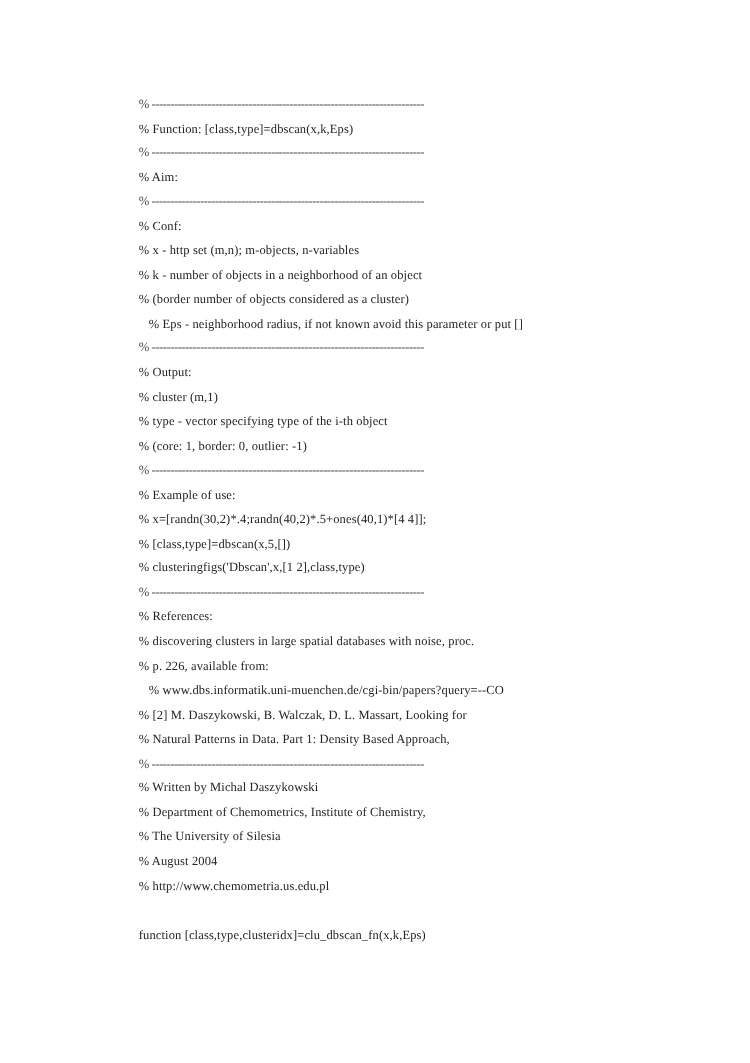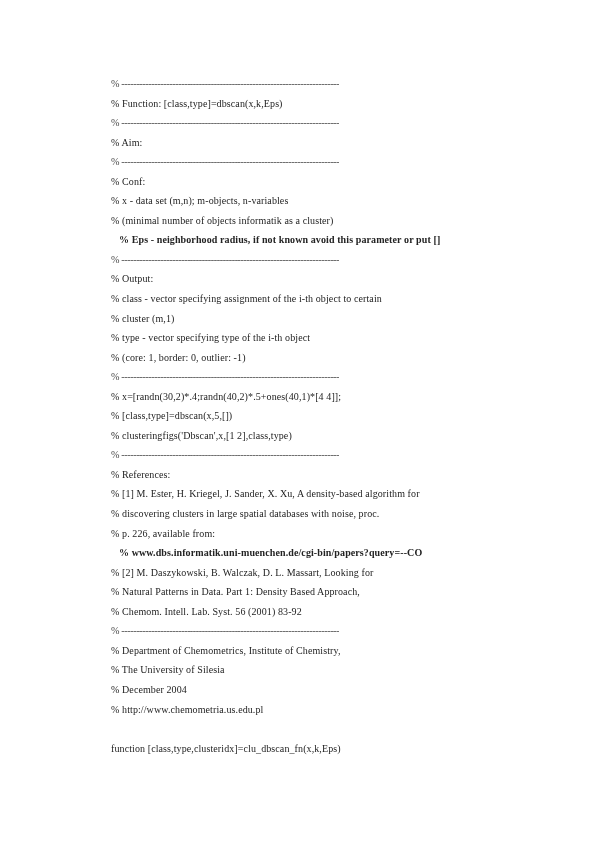--- a/index.html
+++ b/index.html
@@ -32,21 +32,20 @@
     font-family: "Liberation Serif", "DejaVu Serif", serif;
     font-size: 10px;
     line-height: 19.55px;
     height: 19.55px;
     white-space: pre;
     color: #232323;
     letter-spacing: 0.01em;
   }
   .code-line.indent {
     padding-left: 8px;
-    font-weight: bold;
   }
   .code-line.blank {
     color: transparent;
   }
   .code-line.rule {
     color: #4a4a4a;
     letter-spacing: -0.04em;
     font-size: 10.2px;
   }
 </style>
@@ -54,43 +53,43 @@
 <body>
 
 <div id="page">
   <div id="code-listing">
       <div class="code-line rule">% -------------------------------------------------------------------------</div>
       <div class="code-line">% Function: [class,type]=dbscan(x,k,Eps)</div>
       <div class="code-line rule">% -------------------------------------------------------------------------</div>
       <div class="code-line">% Aim:</div>
       <div class="code-line rule">% -------------------------------------------------------------------------</div>
       <div class="code-line">% Conf:</div>
-      <div class="code-line">% x - data set (m,n); m-objects, n-variables</div>
-      <div class="code-line">% (minimal number of objects informatik as a cluster)</div>
+      <div class="code-line">% x - http set (m,n); m-objects, n-variables</div>
+      <div class="code-line">% k - number of objects in a neighborhood of an object</div>
+      <div class="code-line">% (border number of objects considered as a cluster)</div>
       <div class="code-line indent">% Eps - neighborhood radius, if not known avoid this parameter or put []</div>
       <div class="code-line rule">% -------------------------------------------------------------------------</div>
       <div class="code-line">% Output:</div>
-      <div class="code-line">% class - vector specifying assignment of the i-th object to certain</div>
       <div class="code-line">% cluster (m,1)</div>
       <div class="code-line">% type - vector specifying type of the i-th object</div>
       <div class="code-line">% (core: 1, border: 0, outlier: -1)</div>
       <div class="code-line rule">% -------------------------------------------------------------------------</div>
+      <div class="code-line">% Example of use:</div>
       <div class="code-line">% x=[randn(30,2)*.4;randn(40,2)*.5+ones(40,1)*[4 4]];</div>
       <div class="code-line">% [class,type]=dbscan(x,5,[])</div>
       <div class="code-line">% clusteringfigs('Dbscan',x,[1 2],class,type)</div>
       <div class="code-line rule">% -------------------------------------------------------------------------</div>
       <div class="code-line">% References:</div>
-      <div class="code-line">% [1] M. Ester, H. Kriegel, J. Sander, X. Xu, A density-based algorithm for</div>
       <div class="code-line">% discovering clusters in large spatial databases with noise, proc.</div>
       <div class="code-line">% p. 226, available from:</div>
       <div class="code-line indent">% www.dbs.informatik.uni-muenchen.de/cgi-bin/papers?query=--CO</div>
       <div class="code-line">% [2] M. Daszykowski, B. Walczak, D. L. Massart, Looking for</div>
       <div class="code-line">% Natural Patterns in Data. Part 1: Density Based Approach,</div>
-      <div class="code-line">% Chemom. Intell. Lab. Syst. 56 (2001) 83-92</div>
       <div class="code-line rule">% -------------------------------------------------------------------------</div>
+      <div class="code-line">% Written by Michal Daszykowski</div>
       <div class="code-line">% Department of Chemometrics, Institute of Chemistry,</div>
       <div class="code-line">% The University of Silesia</div>
-      <div class="code-line">% December 2004</div>
+      <div class="code-line">% August 2004</div>
       <div class="code-line">% http://www.chemometria.us.edu.pl</div>
       <div class="code-line blank"></div>
       <div class="code-line">function [class,type,clusteridx]=clu_dbscan_fn(x,k,Eps)</div>
     </div>
 </div>
 
 </body></html>

